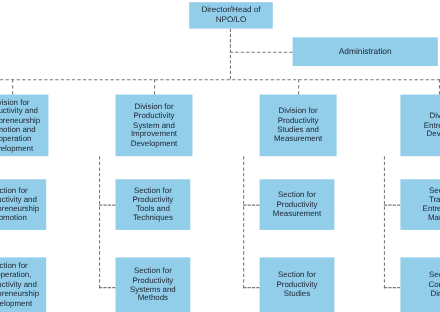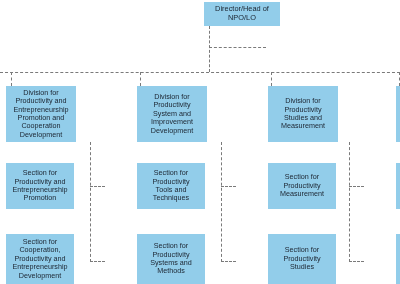--- a/index.html
+++ b/index.html
@@ -23,21 +23,20 @@
     background: #92CDEA;
     color: #1b2430;
     display: flex;
     align-items: center;
     justify-content: center;
     text-align: center;
     line-height: 1.18;
     font-size: 7.2px;
     padding: 2px 3px;
     z-index: 3;
-    margin-left: 32px;
   }
   .node-text {
     display: block;
     white-space: pre-line;
   }
   .conn {
     position: absolute;
     z-index: 1;
   }
   .conn-v {
@@ -58,20 +57,23 @@
 
   <div class="node" id="root-node" style="left:172px; top:2px; width:76px; height:24px;">
     <span class="node-text">Director/Head of
 NPO/LO</span>
   </div>
 
   <div class="conn conn-v" style="left:209px; top:26px; height:46px;"></div>
 
   <div class="conn conn-h" style="left:209px; top:47px; width:57px;"></div>
 
+  <div class="node" id="admin-node" style="left:266px; top:34px; width:132px; height:26px;">
+    <span class="node-text">Administration</span>
+  </div>
 
   <div class="conn conn-h" style="left:0px; top:72px; width:400px;"></div>
 
   <div class="conn conn-v" style="left:11px; top:72px; height:14px;"></div>
 
   <div class="node" style="left:-26px; top:86px; width:70px; height:56px;">
     <span class="node-text">Division for
 Productivity and
 Entrepreneurship
 Promotion and

